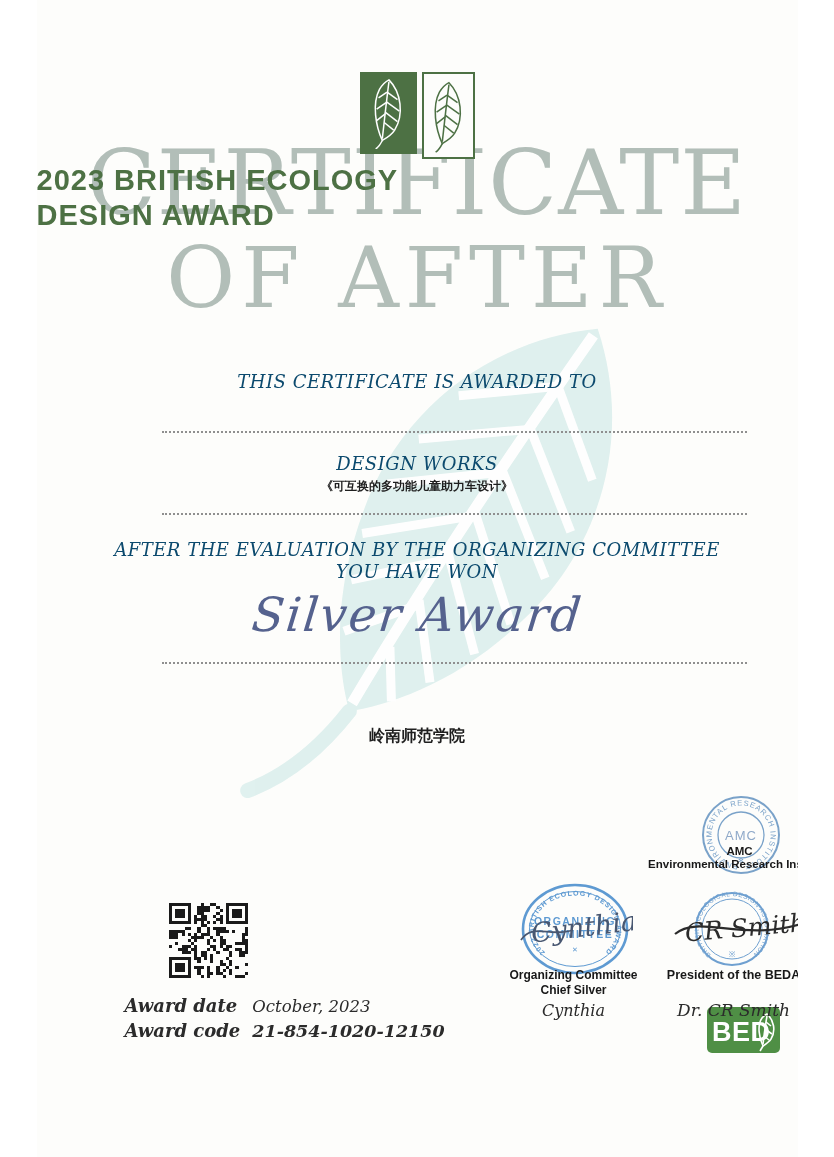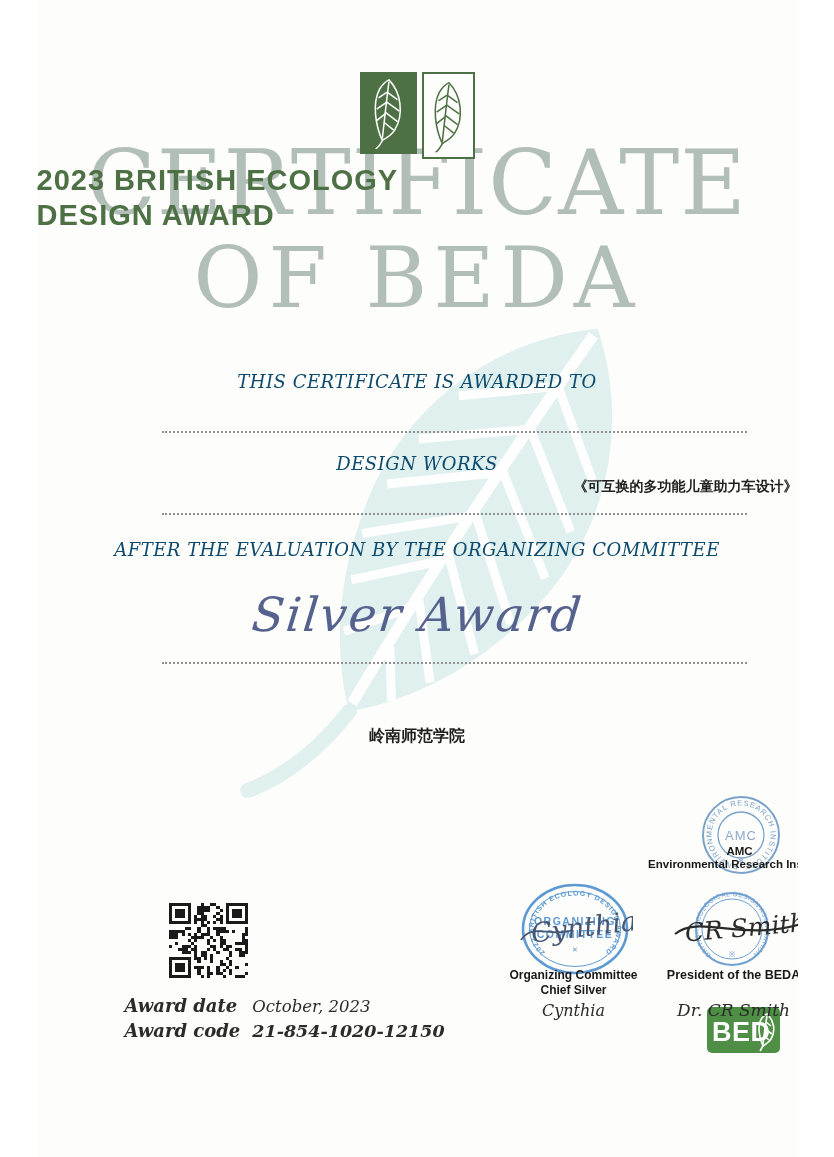--- a/index.html
+++ b/index.html
@@ -25,21 +25,21 @@
     color:#4d7144;font-weight:800;font-size:29px;line-height:35px;letter-spacing:1px;
     font-family:"Liberation Sans",sans-serif;
   }
   
   .ctext{position:absolute;left:0;right:0;text-align:center;z-index:2;}
   .serif-it{font-family:"DejaVu Serif",serif;font-style:italic;color:#0c4a6e;}
   .cn-bold{font-weight:700;color:#1f1f1f;font-family:"Liberation Sans",sans-serif;}
   .awarded-to{top:371px;font-size:18px;letter-spacing:0.5px;}
   .recipient{top:396px;font-size:16px;}
   .design-works{top:453px;font-size:18px;letter-spacing:0.5px;}
-  .work-title{top:478px;font-size:14px;text-align:right;}
+  .work-title{top:478px;font-size:12px;}
   .eval1{top:539px;font-size:18px;letter-spacing:0.5px;}
   .eval2{top:561px;font-size:18px;letter-spacing:0.5px;}
   .award-name{
     top:587px;font-size:47px;color:#55628e;font-family:"DejaVu Serif",serif;
     font-style:italic;letter-spacing:2px;transform:skewX(-6deg);
   }
   .from-label{top:703px;font-size:18px;}
   .issuer{top:726px;font-size:16px;}
   .dotline{position:absolute;left:125px;width:585px;border-top:2px dotted #8f8f8f;z-index:2;height:0;}
   .dl1{top:431px;} .dl2{top:513px;} .dl3{top:662px;}
@@ -82,21 +82,21 @@
           <path d="M-3,-118 L-90,-50"></path>
           <path d="M-4,-66 L-92,5"></path>
         <path d="M-4,-14 L-86,60"></path>
           <path d="M-3,38 L-70,105"></path>
           <path d="M-2,92 L-48,152"></path>
       </g>
     </g>
   </svg>
 
   <div class="wm-word wm-cert">CERTIFICATE</div>
-  <div class="wm-word wm-honor">OF BEDA</div>
+  <div class="wm-word wm-honor">OF AFTER</div>
 
   <div class="logo-pair">
     <div class="logo-box-filled">
       <svg width="42" height="72" viewBox="0 0 42 76">
         <g stroke="#ffffff" stroke-width="1.6" fill="none">
           <path d="M22,3 C35,16 38,40 28,56 C25,61 20,64 15,67 C8,52 4,28 12,13 C15,8 18,5 22,3 Z"></path>
           <path d="M22,5 C19,28 17,48 15,65"></path>
           <path d="M20,16 L31,24"></path>
             <path d="M19,26 L33,36"></path>
             <path d="M18,37 L31,47"></path>
@@ -132,20 +132,21 @@
   </div>
 
   <div class="ctext serif-it awarded-to">THIS CERTIFICATE IS AWARDED TO</div>
   <div class="dotline dl1"></div>
 
   <div class="ctext serif-it design-works">DESIGN WORKS</div>
   <div class="ctext cn-bold work-title">《可互换的多功能儿童助力车设计》</div>
   <div class="dotline dl2"></div>
 
   <div class="ctext serif-it eval1">AFTER THE EVALUATION BY THE ORGANIZING COMMITTEE</div>
+  <div class="ctext serif-it eval2">YOU HAVE WON</div>
   <div class="ctext award-name">Silver Award</div>
   <div class="dotline dl3"></div>
 
   <div class="ctext cn-bold issuer">岭南师范学院</div>
 
   <svg class="seal" style="left:662px;top:793px;" width="84" height="84" viewBox="0 0 84 84">
     <circle cx="42" cy="42" r="38" fill="none" stroke="#7aa2c9" stroke-width="2"></circle>
     <circle cx="42" cy="42" r="23" fill="none" stroke="#7aa2c9" stroke-width="1.3"></circle>
     <path id="amc-ring" d="M 42 71.5 A 29.5 29.5 0 1 1 42.05 71.5" fill="none"></path>
     <text class="ring-text" font-size="7.6" letter-spacing="0.9">

